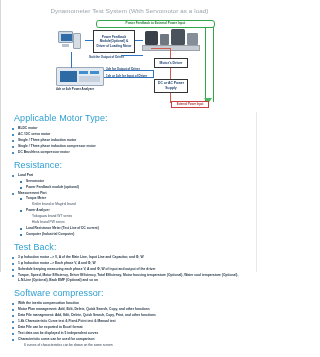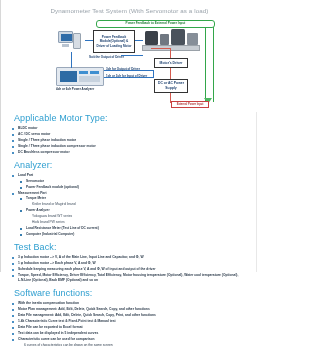--- a/index.html
+++ b/index.html
@@ -345,42 +345,42 @@
   <div class="content">
     <div id="sections-root">
         <h2 class="sec">Applicable Motor Type:</h2>
         <ul>
           <li class="lvl1">BLDC motor</li>
           <li class="lvl1">AC / DC servo motor</li>
           <li class="lvl1">Single / Three phase induction motor</li>
           <li class="lvl1">Single / Three phase induction compressor motor</li>
           <li class="lvl1">DC Brushless compressor motor</li>
         </ul>
-        <h2 class="sec">Analyzer:</h2>
+        <h2 class="sec">Resistance:</h2>
         <ul>
           <li class="lvl1">Load Part</li>
           <li class="lvl2">Servomotor</li>
           <li class="lvl2">Power Feedback module (optional)</li>
           <li class="lvl1">Measurement Part</li>
           <li class="lvl2">Torque Meter</li>
           <li class="lvl3">Kistler brand or Magtrol brand</li>
           <li class="lvl2">Power Analyzer</li>
           <li class="lvl3">Yokogawa brand WT series</li>
           <li class="lvl3">Hioki brand PW series</li>
           <li class="lvl2">Load Resistance Meter (Test Line of DC current)</li>
           <li class="lvl2">Computer (Industrial Computer)</li>
         </ul>
         <h2 class="sec">Test Back:</h2>
         <ul>
           <li class="lvl1">3 φ Induction motor --&gt; V, A of the Main Line, Input Line and Capacitor, and Φ, W</li>
           <li class="lvl1">1 φ Induction motor --&gt; Each phase V, A and Φ, W</li>
           <li class="lvl1">Schedule keeping measuring each phase V, A and Φ, W of input and output of the driver</li>
           <li class="lvl1">Torque, Speed, Motor Efficiency, Driver Efficiency, Total Efficiency, Motor housing temperature (Optional), Water cool temperature (Optional), L.N.Line (Optional), Back EMF (Optional) and so on</li>
         </ul>
-        <h2 class="sec">Software functions:</h2>
+        <h2 class="sec">Software compressor:</h2>
         <ul>
           <li class="lvl1">With the inertia compensation function</li>
           <li class="lvl1">Motor Plan management: Add, Edit, Delete, Quick Search, Copy, and other functions</li>
           <li class="lvl1">Data File management: Add, Edit, Delete, Quick Search, Copy, Print, and other functions</li>
           <li class="lvl1">1.4k Characteristic Curve test &amp; Fixed-Point test &amp; Manual test</li>
           <li class="lvl1">Data File can be exported to Excel format</li>
           <li class="lvl1">Test data can be displayed in 5 independent curves</li>
           <li class="lvl1">Characteristic curve can be used for comparison</li>
           <li class="cont">6 curves of characteristics can be drawn on the same screen</li>
         </ul>

